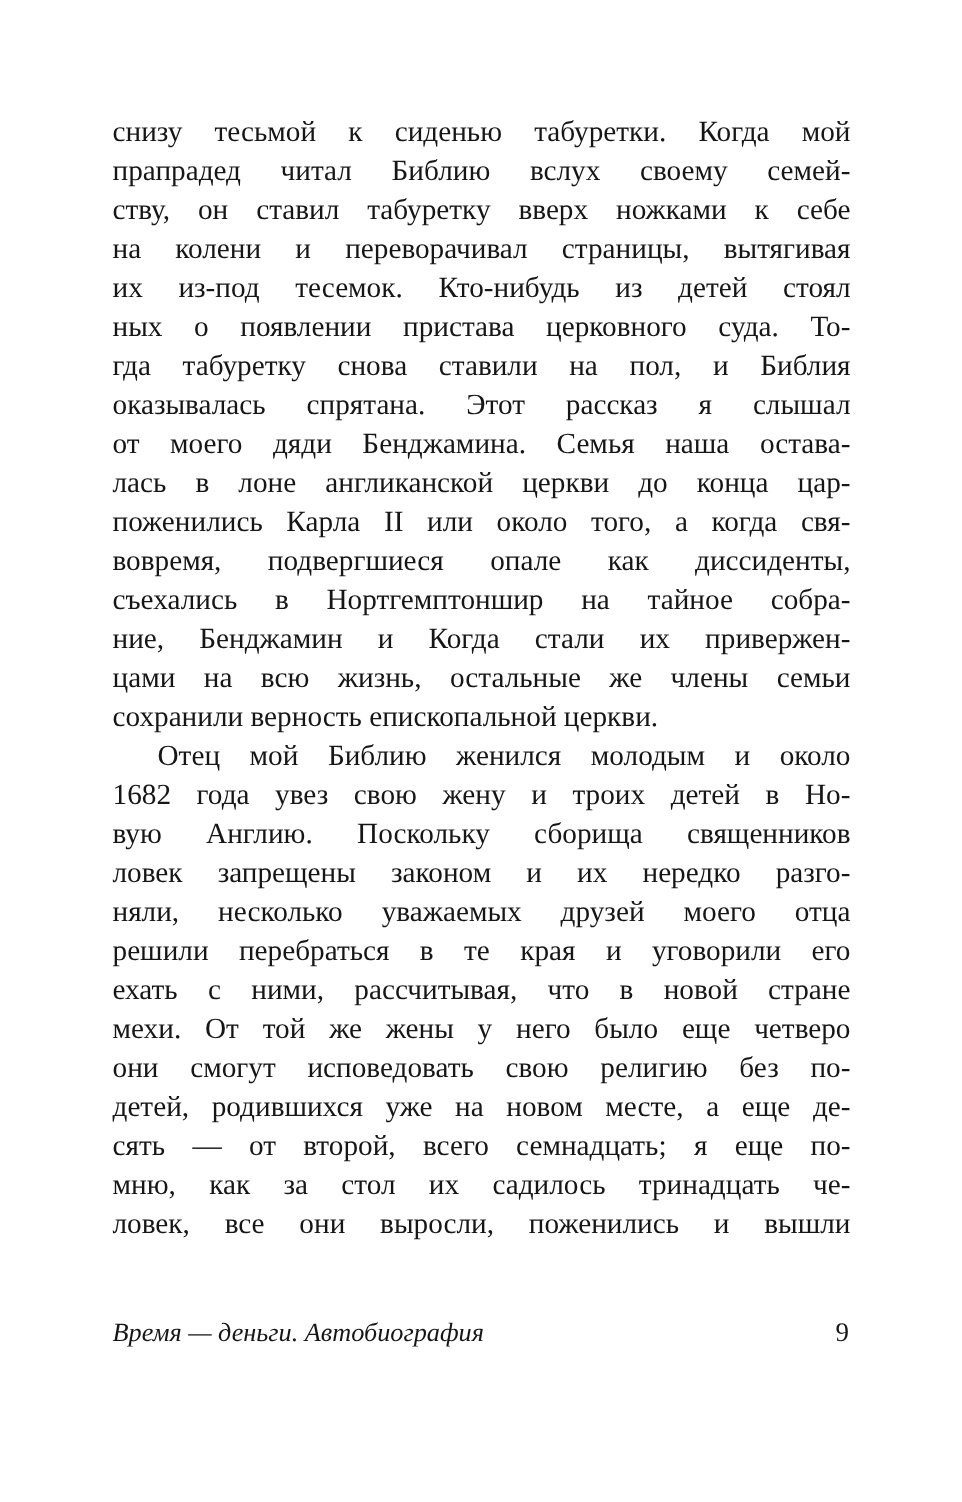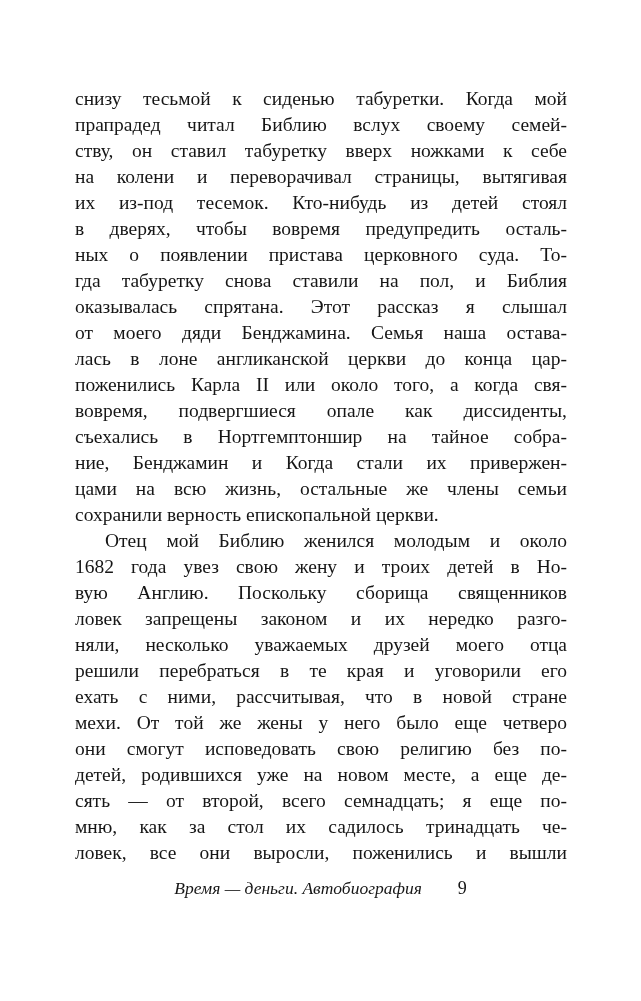--- a/index.html
+++ b/index.html
@@ -13,21 +13,21 @@
   }
   .page {
     position: relative;
     width: 641px;
     height: 1001px;
     background: #ffffff;
   }
   .text-block {
     position: absolute;
     left: 75px;
-    top: 86px;
+    top: 76px;
     width: 492px;
     font-size: 19.5px;
     line-height: 26px;
   }
   .paragraph { margin: 0; }
   .line {
     text-align: justify;
     text-align-last: justify;
     white-space: normal;
   }
@@ -36,21 +36,21 @@
   }
   .line.first-indent {
     text-indent: 30px;
   }
   .footer {
     position: absolute;
     left: 75px;
     right: 75px;
     top: 878px;
     display: flex;
-    justify-content: center;
+    justify-content: space-between;
     align-items: baseline;
     font-size: 17.5px;
     gap: 36px;
   }
   .footer .running-title {
     font-style: italic;
   }
   .footer .page-number {
     font-style: normal;
     font-size: 18px;
@@ -60,21 +60,20 @@
 <body>
 
 <div class="page">
   <div class="text-block" id="paragraphs">
       <div class="paragraph">
         <div class="line">снизу тесьмой к сиденью табуретки. Когда мой</div>
         <div class="line">прапрадед читал Библию вслух своему семей-</div>
         <div class="line">ству, он ставил табуретку вверх ножками к себе</div>
         <div class="line">на колени и переворачивал страницы, вытягивая</div>
         <div class="line">их из-под тесемок. Кто-нибудь из детей стоял</div>
-        <div class="line">в дверях, чтобы вовремя предупредить осталь-</div>
         <div class="line">ных о появлении пристава церковного суда. То-</div>
         <div class="line">гда табуретку снова ставили на пол, и Библия</div>
         <div class="line">оказывалась спрятана. Этот рассказ я слышал</div>
         <div class="line">от моего дяди Бенджамина. Семья наша остава-</div>
         <div class="line">лась в лоне англиканской церкви до конца цар-</div>
         <div class="line">поженились Карла II или около того, а когда свя-</div>
         <div class="line">вовремя, подвергшиеся опале как диссиденты,</div>
         <div class="line">съехались в Нортгемптоншир на тайное собра-</div>
         <div class="line">ние, Бенджамин и Когда стали их привержен-</div>
         <div class="line">цами на всю жизнь, остальные же члены семьи</div>

